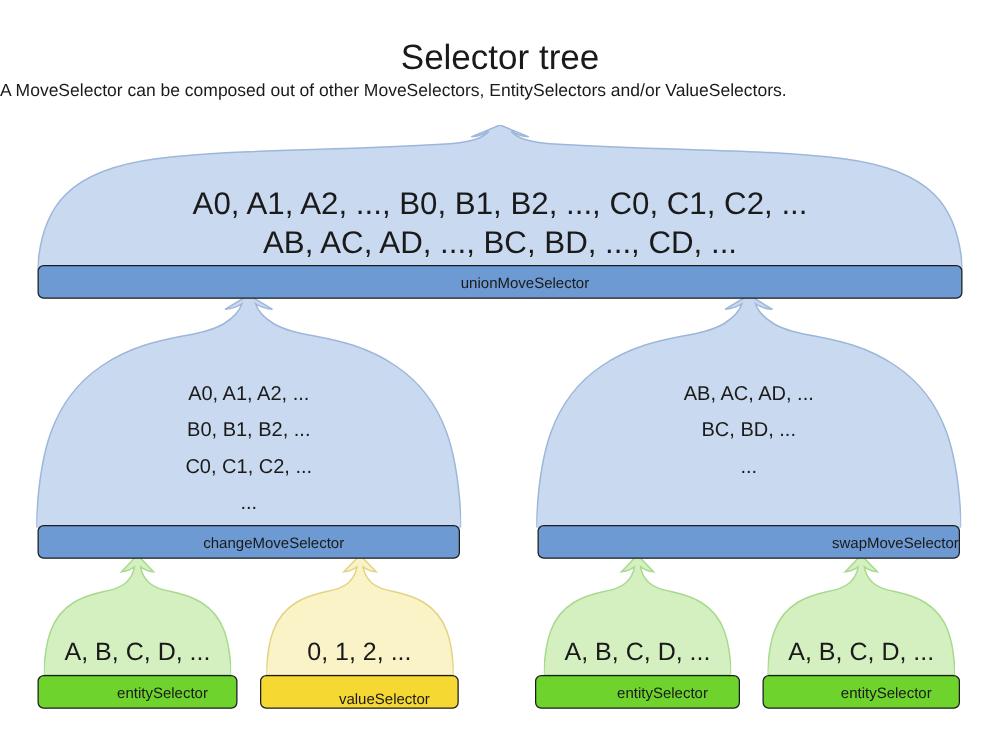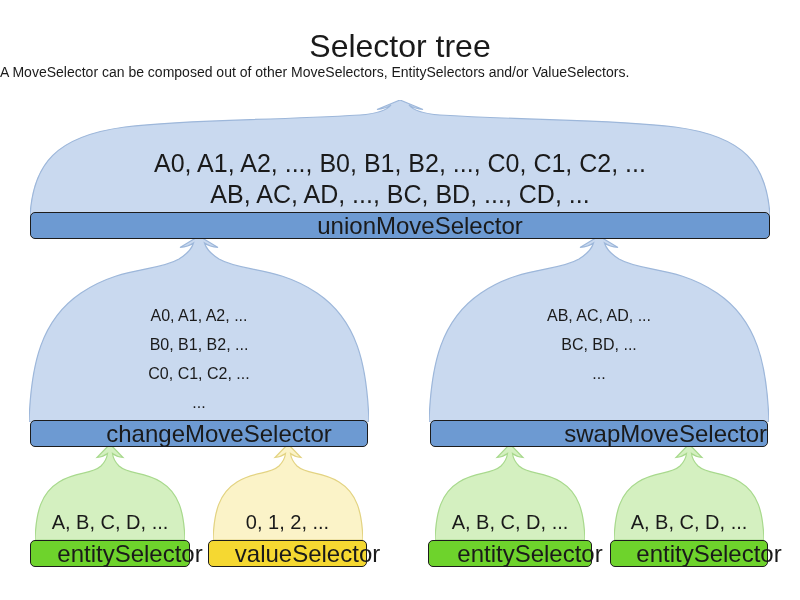--- a/index.html
+++ b/index.html
@@ -5,45 +5,45 @@
   html,body { margin:0; padding:0; background:#ffffff; }
   #canvas {
     position:relative; width:800px; height:600px; margin:0 auto;
     background:#ffffff; overflow:hidden;
     font-family:"Liberation Sans", sans-serif;
     color:var(--text, #1a1a1a);
   }
   .abs { position:absolute; }
   .title {
     left:0; top:29px; width:800px; text-align:center;
-    font-size:32px; line-height:34px; color:var(--text);
+    font-size:28px; line-height:34px; color:var(--text);
   }
   .subtitle {
     left:0; top:64px; width:800px; 
     font-size:14px; line-height:17px; color:var(--text);
   }
   .cloud-svg { display:block; }
   .cloud-blue   { fill:var(--cloud-blue);   stroke:var(--cloud-blue-stroke);   stroke-width:1.2; }
   .cloud-green  { fill:var(--cloud-green);  stroke:var(--cloud-green-stroke);  stroke-width:1.2; }
   .cloud-yellow { fill:var(--cloud-yellow); stroke:var(--cloud-yellow-stroke); stroke-width:1.2; }
   .cloud-text {
     text-align:center; color:var(--text); z-index:3;
   }
   .union-text  { font-size:25px; line-height:31px; }
   .mid-text    { font-size:16px; line-height:29px; }
   .leaf-text   { font-size:20px; line-height:26px; white-space:nowrap; }
   .bar {
     box-sizing:border-box; height:27px; z-index:2;
     border:1.6px solid var(--bar-border); border-radius:5px;
     display:flex; align-items:center; justify-content:center;
-    font-size:24px; color:var(--text); white-space:nowrap;padding-left:40px;
+    font-size:12px; color:var(--text); white-space:nowrap;padding-left:40px;
   }
   .bar-blue   { background:var(--bar-blue); }
   .bar-green  { background:var(--bar-green); }
-  .bar-yellow { background:var(--bar-yellow); }
+  .bar-yellow { background:var(--bar-yellow);align-items:flex-end; }
   svg.cloud-svg { z-index:1; }
 </style>
 </head>
 <body>
 
 <div id="canvas">
 
   <div class="abs title">Selector tree</div>
   <div class="abs subtitle">A MoveSelector can be composed out of other MoveSelectors, EntitySelectors and/or ValueSelectors.</div>
 

